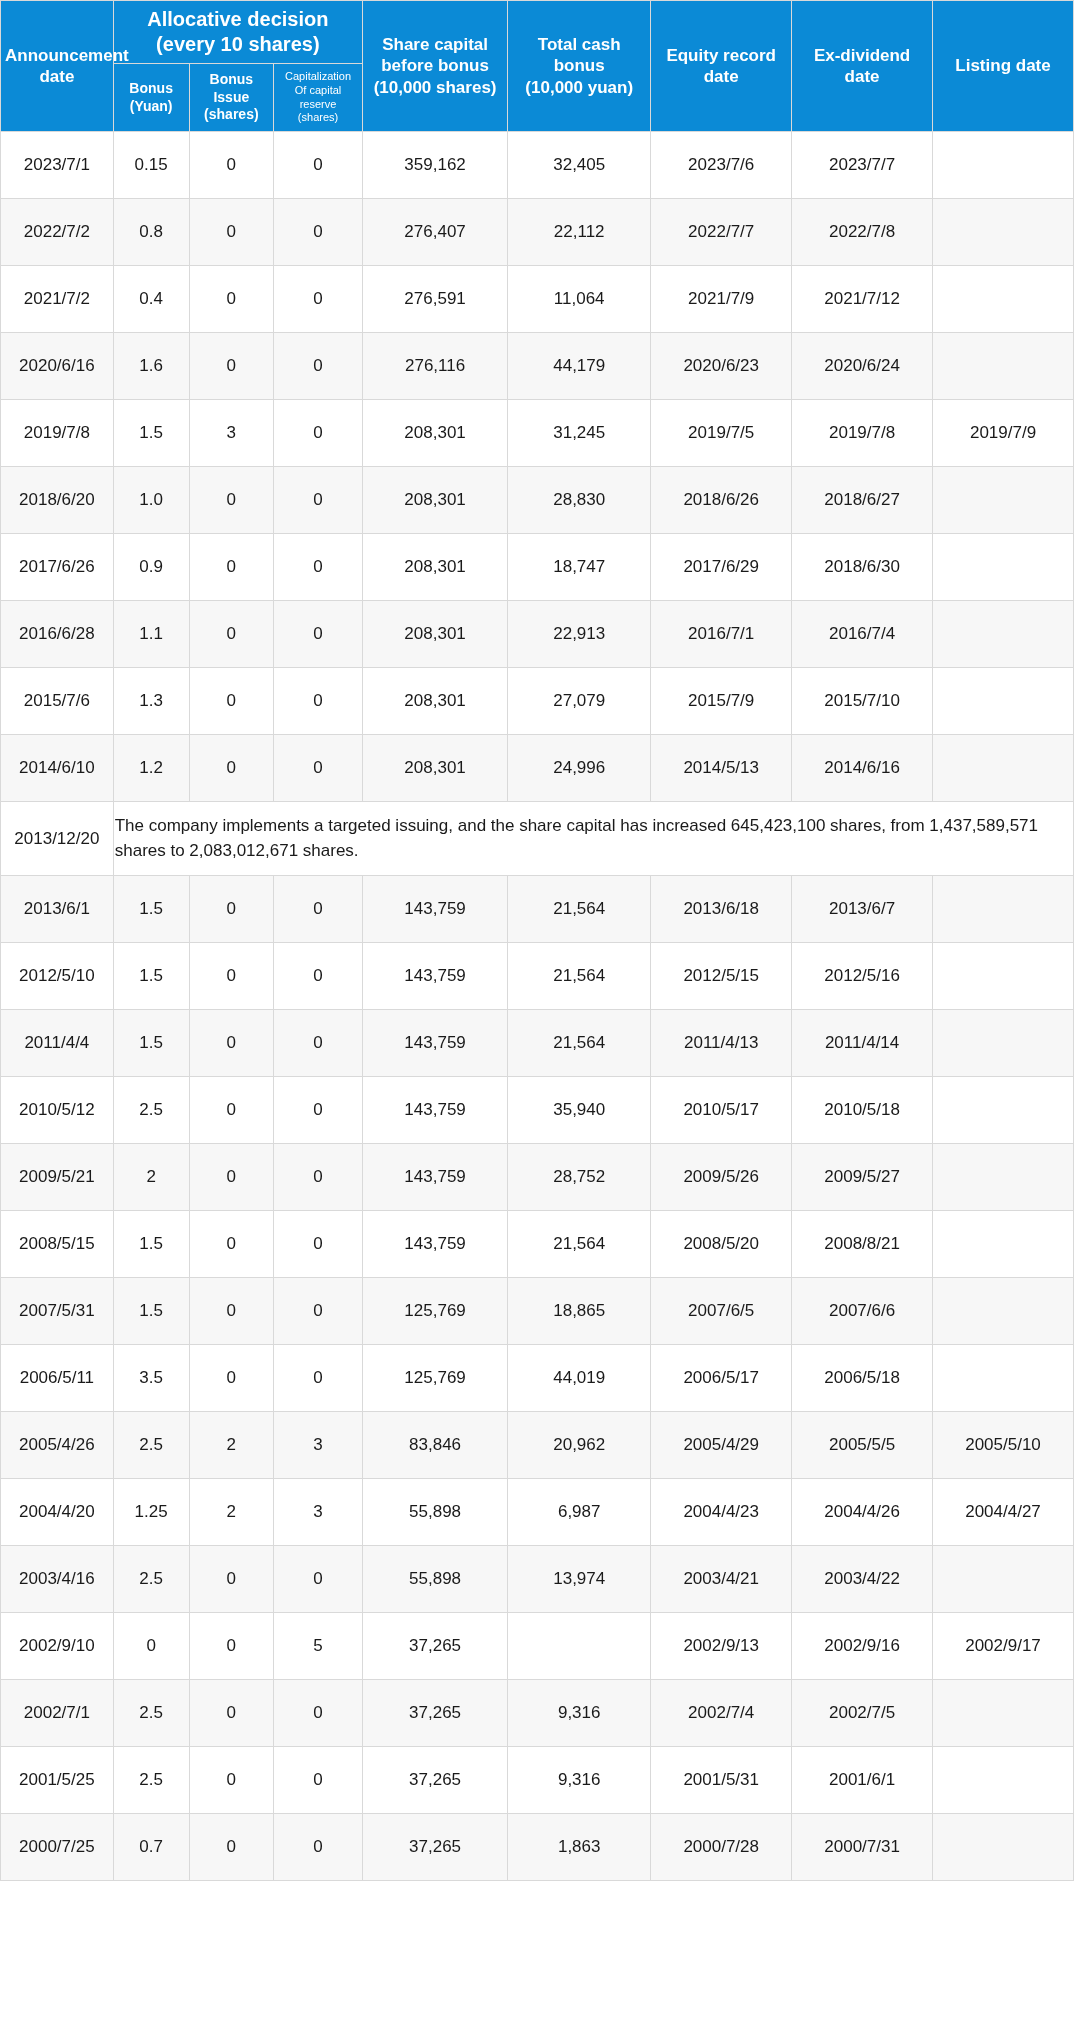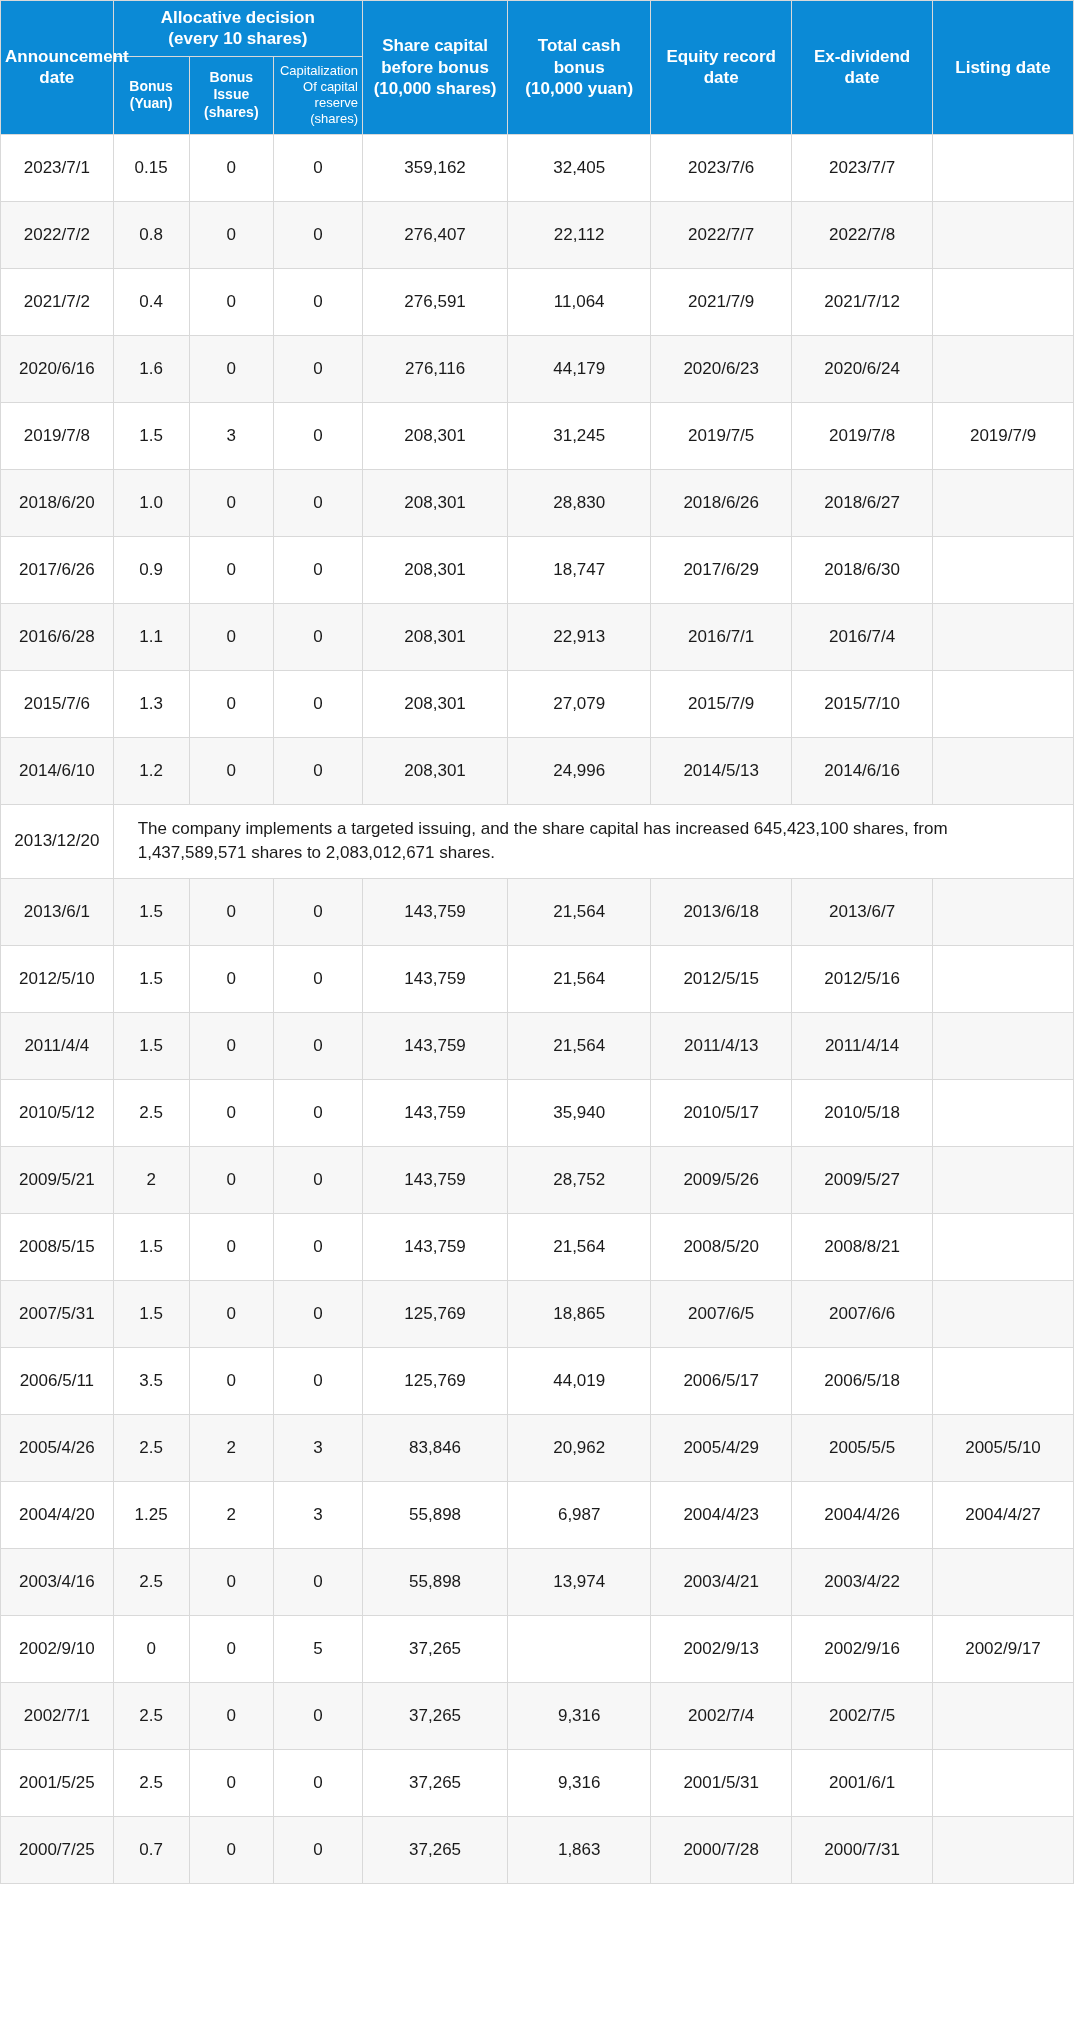--- a/index.html
+++ b/index.html
@@ -30,48 +30,47 @@
   }
   thead th {
     background: #0b8ad6;
     color: #ffffff;
     border: 1px solid #0b8ad6;
     font-weight: bold;
     padding: 6px 4px;
     line-height: 1.25;
   }
   thead th.group-head {
-    font-size: 17px;
+    font-size: 20px;
   }
   thead th.main-head {
     font-size: 17px;
   }
   thead th.sub-head {
     font-size: 14px;
     font-weight: bold;
   }
   thead th.sub-head.small {
-    font-size: 13px;
+    font-size: 11px;
     font-weight: normal;
-    text-align: right;
   }
   tbody td {
     font-size: 17px;
     padding: 18px 4px;
     background: #ffffff;
     height: 30px;
   }
   tbody tr.alt td {
     background: #f7f7f7;
   }
   tbody td.note {
     text-align: left;
     font-size: 17px;
     line-height: 1.45;
-    padding: 12px 24px;
+    padding: 12px 1px;
   }
   
   col.c-ann { width: 104px; }
   col.c-bonus { width: 70px; }
   col.c-issue { width: 78px; }
   col.c-cap { width: 82px; }
   col.c-share { width: 134px; }
   col.c-cash { width: 132px; }
   col.c-equity { width: 130px; }
   col.c-exdiv { width: 130px; }

